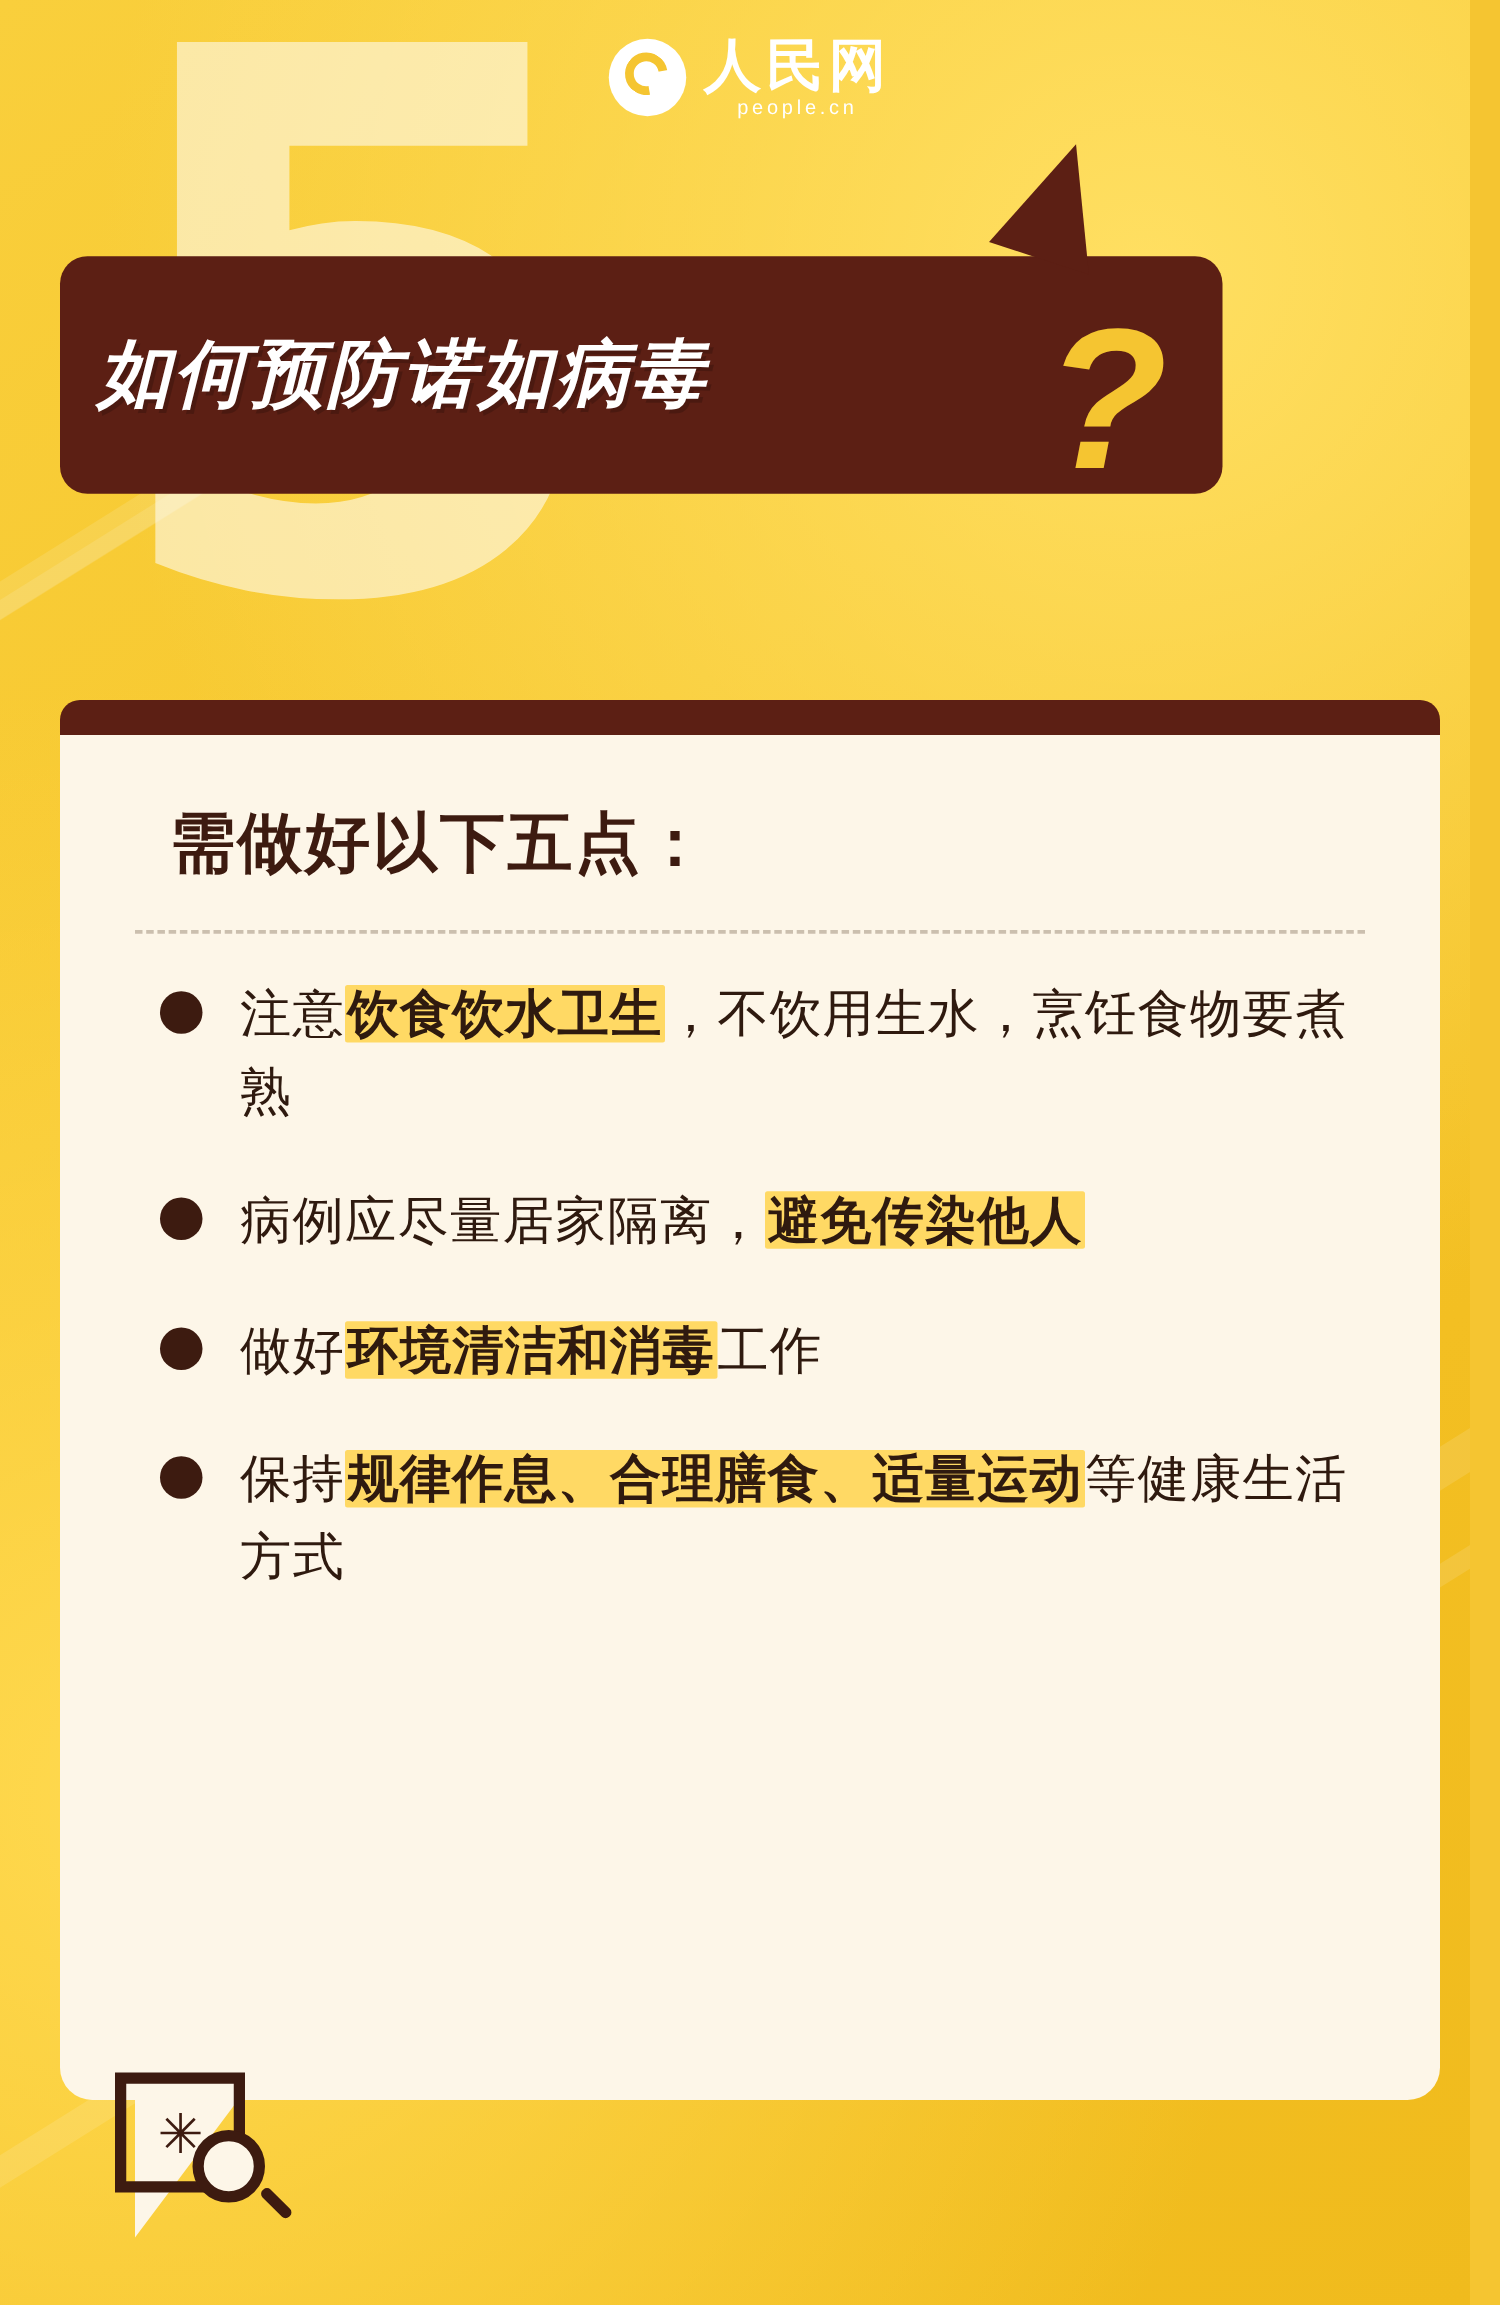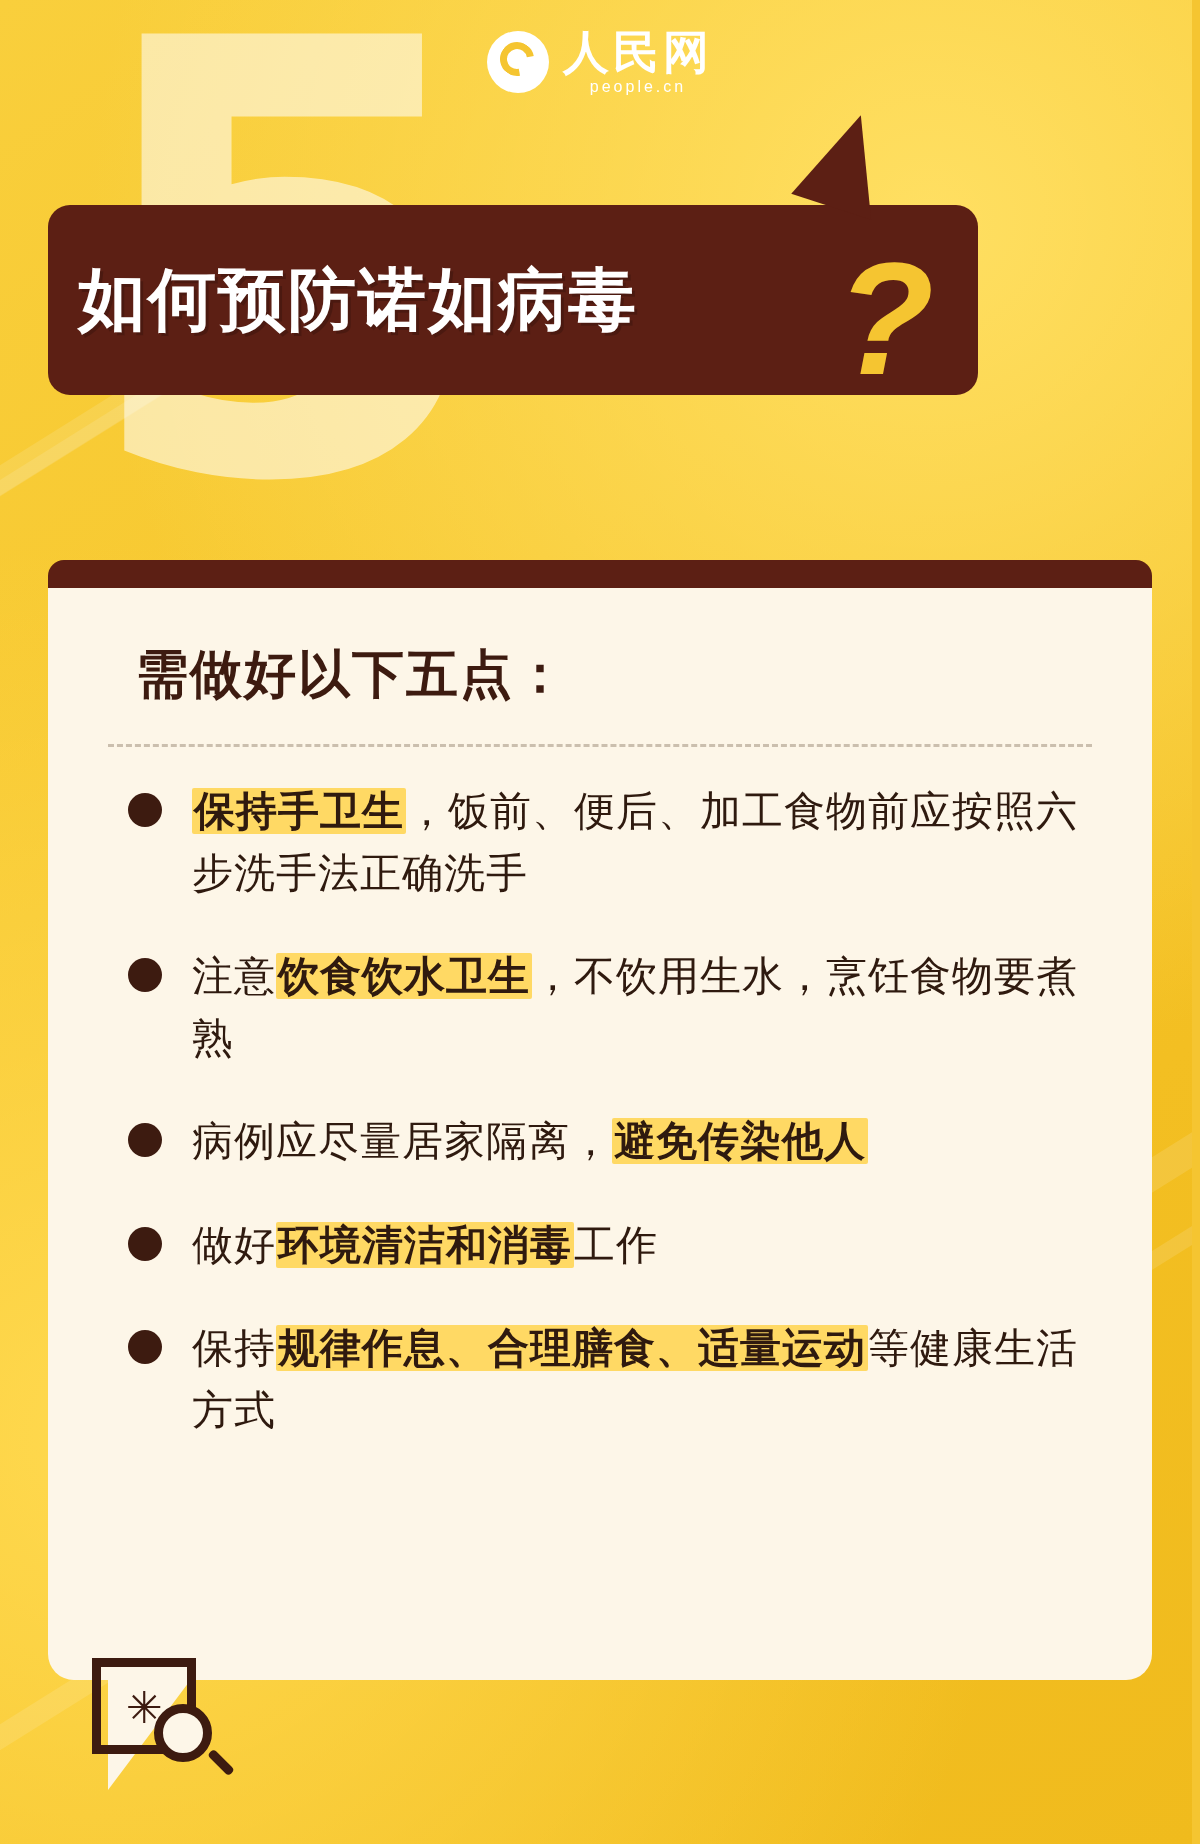--- a/index.html
+++ b/index.html
@@ -15,21 +15,20 @@
   }
   .poster {
     position: relative;
     width: 1176px;
     height: 1844px;
     background:
       radial-gradient(circle at 78% 12%, #ffdf62 0%, rgba(255,223,98,0) 45%),
       radial-gradient(circle at 10% 78%, #ffd94f 0%, rgba(255,217,79,0) 50%),
       linear-gradient(145deg, #f9cf3c 0%, #f7c82f 35%, #f3bf22 70%, #f0bb1d 100%);
     overflow: hidden;
-    padding-left: 16px;
   }
   
   .streak {
     position: absolute;
     background: rgba(255,255,255,0.12);
     transform: rotate(-32deg);
     pointer-events: none;
   }
   .streak.s1 { left: -120px; top: 380px;  width: 520px; height: 26px; }
   .streak.s2 { left: -160px; top: 450px;  width: 420px; height: 14px; }
@@ -121,22 +120,23 @@
     top: -92px;
     width: 0;
     height: 0;
     border-left: 42px solid transparent;
     border-right: 42px solid transparent;
     border-bottom: 96px solid #5c1f14;
     transform: rotate(18deg);
   }
   .title-text {
     color: #ffffff;
-    font-size: 68px;
-    font-weight: bold;
+    font-size: 59px;
+    font-weight: bold;
+    font-style: italic;
     letter-spacing: 2px;
     padding-left: 30px;
     white-space: nowrap;
     text-shadow: 3px 3px 0 rgba(0,0,0,0.18);
   }
   .title-q {
     position: absolute;
     right: 44px;
     top: 34px;
     color: #f5c531;
@@ -295,24 +295,20 @@
     <div class="title-text">如何预防诺如病毒</div>
     <div class="title-q">?</div>
   </div>
 
   <div class="under-bar"></div>
 
   <div class="card">
     <div class="card-heading">需做好以下五点：</div>
     <div class="dashed"></div>
     <ul class="list" id="tips-list">
-        <li class="item">
-          <span class="bullet"></span>
-          <div class="item-text"><span class="hl">保持手卫生</span><span>，饭前、便后、加工食物前应按照六步洗手法正确洗手</span></div>
-        </li>
         <li class="item">
           <span class="bullet"></span>
           <div class="item-text"><span>注意</span><span class="hl">饮食饮水卫生</span><span>，不饮用生水，烹饪食物要煮熟</span></div>
         </li>
         <li class="item">
           <span class="bullet"></span>
           <div class="item-text"><span>病例应尽量居家隔离，</span><span class="hl">避免传染他人</span></div>
         </li>
         <li class="item">
           <span class="bullet"></span>

